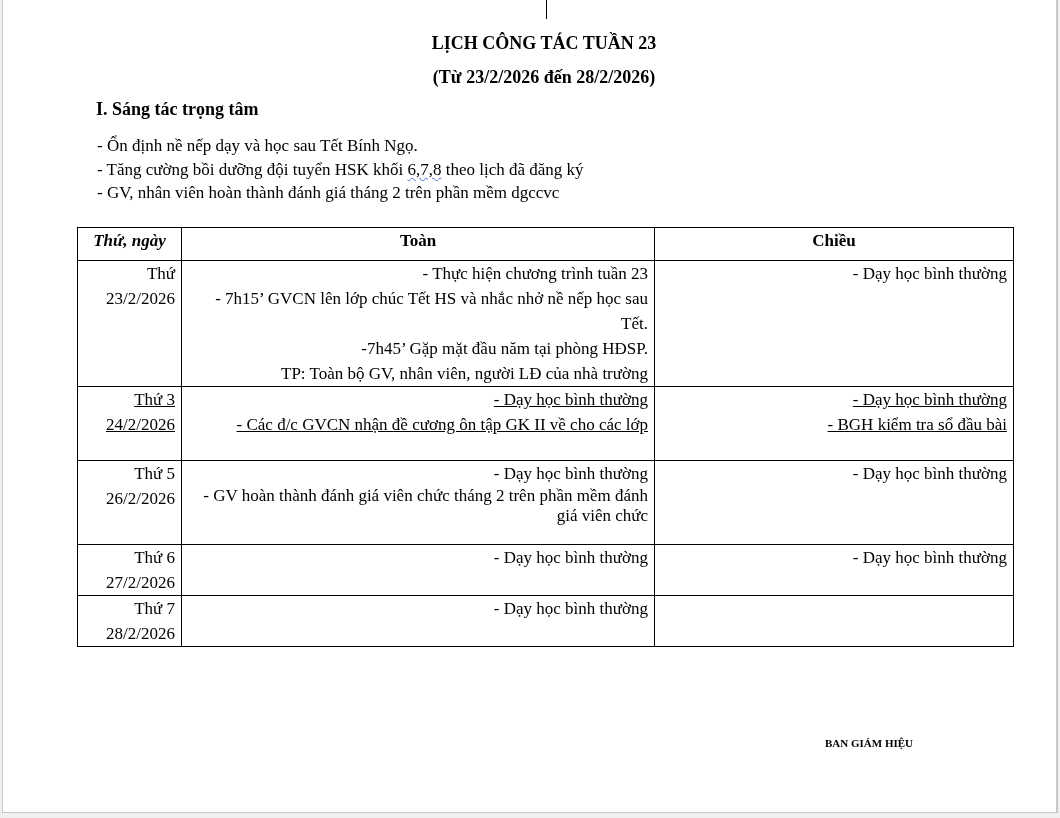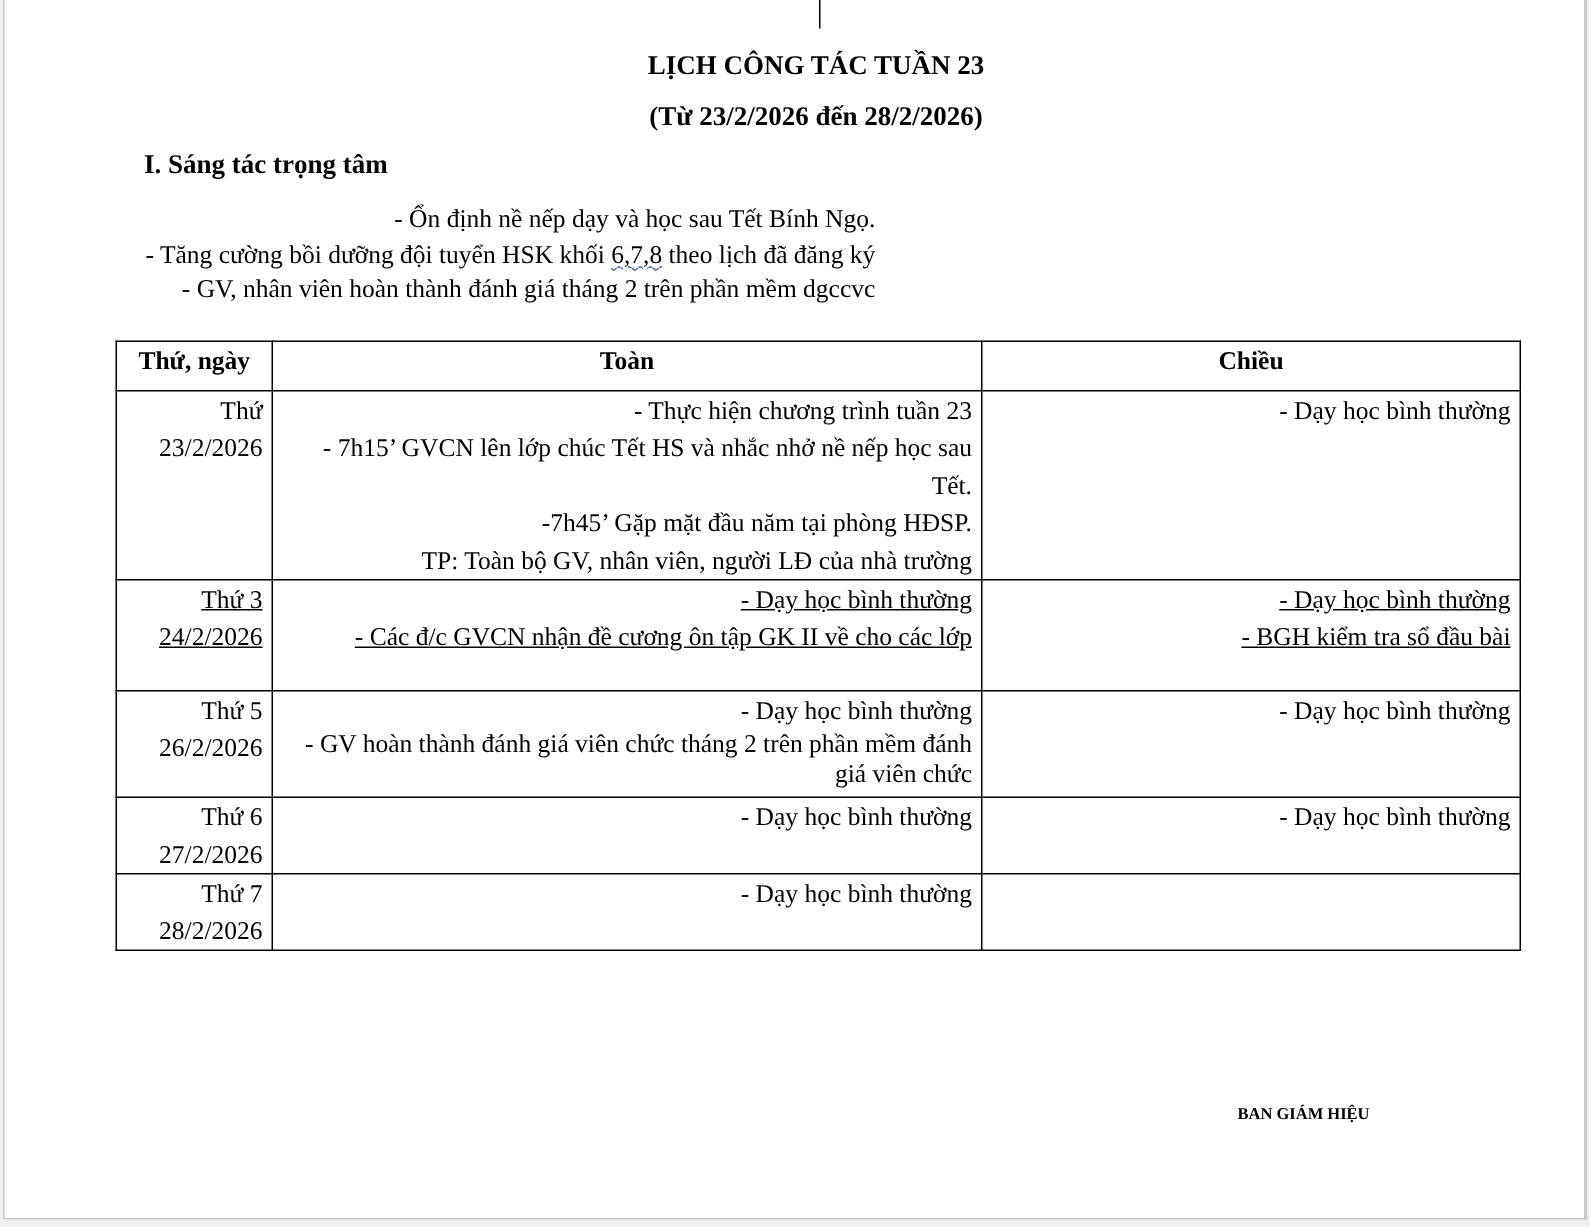--- a/index.html
+++ b/index.html
@@ -23,39 +23,39 @@
   .title {
     position: absolute; left: 0; width: 1088px; text-align: center;
     font-weight: bold; font-size: 18px;
   }
   .t1 { top: 33px; }
   .t2 { top: 67px; }
   .section-heading {
     position: absolute; left: 96px; top: 99px; font-weight: bold; font-size: 18px;
   }
   .bullets {
-    position: absolute; left: 97px; top: 134px; font-size: 17px; line-height: 23.5px; text-align: right;
+    position: absolute; left: 97px; top: 134px; font-size: 17px; line-height: 23.5px;
   }
   .bullets div { white-space: nowrap; }
   .squiggle { text-decoration: underline wavy #4a6fd8; text-decoration-thickness: 1px; text-underline-offset: 2px; }
   table.schedule {
     position: absolute; left: 77px; top: 227px;
     border-collapse: collapse; font-size: 17px;
   }
   table.schedule td, table.schedule th {
     border: 1px solid #000; vertical-align: top; padding: 0 6px; line-height: 25px; text-align: right;
   }
   table.schedule th { font-weight: bold; text-align: center; height: 32px; padding-top: 0; }
-  .c1 { width: 91px; }
+  .c1 { width: 91px; font-style: italic; }
   .c2 { width: 460px; }
   .c3 { width: 346px; }
   .r1 { height: 123px; }
   .r2 { height: 74px; text-decoration: underline; }
   .r3 { height: 74px; }
-  .r4 { height: 71px; margin-left: 36px; }
+  .r4 { height: 84px; margin-left: 36px; }
   .r5 { height: 49px; }
   .r6 { height: 49px; }
   .tight { line-height: 20px; }
   .signature {
     position: absolute; left: 825px; top: 737px; font-weight: bold; font-size: 11px;
   }
 </style>
 </head>
 <body>
 

